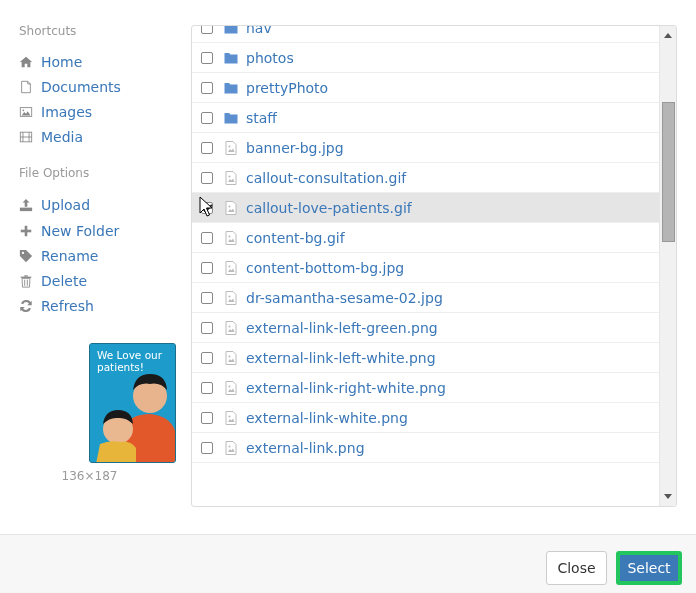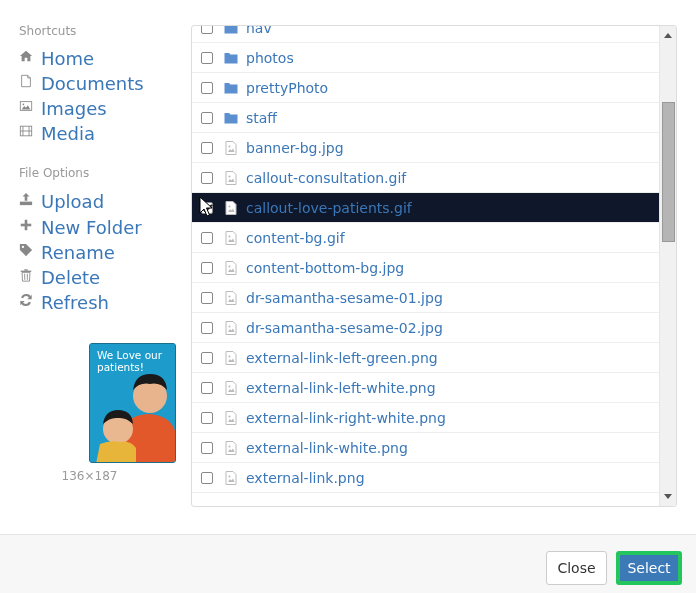--- a/index.html
+++ b/index.html
@@ -1,29 +1,29 @@
 <!DOCTYPE html>
 <html><head>
 <meta charset="utf-8">
 <style>
   * { box-sizing: border-box; margin: 0; padding: 0; }
   html, body { width: 696px; height: 593px; overflow: hidden; background: #fff; font-family: "DejaVu Sans", sans-serif; }
   .sidebar { position: absolute; left: 0; top: 0; width: 180px; }
   .sec-title { position: absolute; left: 19px; font-size: 12px; color: #999; }
-  .nav-item { position: absolute; left: 18px; height: 22px; display: flex; align-items: flex-start; font-size: 18px; color: #3a77b8; cursor: pointer; }
+  .nav-item { position: absolute; left: 18px; height: 22px; display: flex; align-items: flex-end; font-size: 14px; color: #3a77b8; cursor: pointer; }
   .nav-item .ic { width: 16px; height: 16px; display: inline-flex; align-items: center; justify-content: center; margin-right: 7px; color: #888; }
   .nav-item .ic svg { width: 14px; height: 14px; }
   .preview { position: absolute; left: 46px; top: 343px; width: 87px; height: 120px; border-radius: 3px; overflow: hidden; background: #1e9fcb; border: 1px solid #1a6f8d; margin-left: 43px; }
   .preview .ptxt { position: absolute; left: 7px; top: 5px; color: #fff; font-size: 10.5px; line-height: 12px; }
   .dims { position: absolute; left: 46px; width: 87px; top: 469px; text-align: center; font-size: 12px; color: #999; }
 
   .filebox { position: absolute; left: 191px; top: 17px; width: 486px; height: 482px; border: 1px solid #ddd; border-radius: 3px; overflow: hidden; background: #fff; margin-top: 8px; }
   .list { position: absolute; left: 0; top: -13px; width: 467px; }
   .row { height: 30px; border-bottom: 1px solid #eee; display: flex; align-items: center; position: relative; }
-  .row.selected { background: #0f172a; }
+  .row.selected { background: #e5e5e5; }
   .cb { width: 12px; height: 12px; border: 1px solid #888; border-radius: 2px; margin-left: 9px; margin-right: 11px; background: #fff; position: relative; flex: none; }
   .cb.checked::after { content: ""; position: absolute; left: 2px; top: -1px; width: 4px; height: 8px; border: solid #222; border-width: 0 2px 2px 0; transform: rotate(45deg); }
   .ficon { width: 14px; height: 14px; margin-right: 8px; flex: none; display: inline-flex; }
   .fname { font-size: 14px; color: #3a77b8; white-space: nowrap; }
   .scrollbar { position: absolute; right: 0; top: 0; width: 17px; height: 100%; background: #f1f1f1; border-left: 1px solid #e6e6e6; }
   .sb-up, .sb-down { position: absolute; left: 4px; width: 0; height: 0; border-left: 4px solid transparent; border-right: 4px solid transparent; }
   .sb-up { top: 7px; border-bottom: 5px solid #555; }
   .sb-down { bottom: 7px; border-top: 5px solid #555; }
   .sb-thumb { position: absolute; left: 2px; top: 76px; width: 13px; height: 140px; background: #b5b5b5; border: 1px solid #999; }
 
@@ -240,31 +240,20 @@
       </div>
       <div class="row">
         <span class="cb"></span>
         <span class="ficon">
           <svg viewBox="0 0 14 14" width="14" height="14">
             <path d="M2 0.5 L9 0.5 L12 3.5 L12 13.5 L2 13.5 Z" fill="#fff" stroke="#bbb"></path>
             <path d="M4 11 L6 8 L7.5 9.5 L9 7.5 L10.5 11 Z" fill="#bbb"></path>
             <circle cx="5.5" cy="5.5" r="1" fill="#bbb"></circle>
           </svg>
         </span>
-        <span class="fname">dr-samantha-sesame-01.jpg</span>
-      </div>
-      <div class="row">
-        <span class="cb"></span>
-        <span class="ficon">
-          <svg viewBox="0 0 14 14" width="14" height="14">
-            <path d="M2 0.5 L9 0.5 L12 3.5 L12 13.5 L2 13.5 Z" fill="#fff" stroke="#bbb"></path>
-            <path d="M4 11 L6 8 L7.5 9.5 L9 7.5 L10.5 11 Z" fill="#bbb"></path>
-            <circle cx="5.5" cy="5.5" r="1" fill="#bbb"></circle>
-          </svg>
-        </span>
         <span class="fname">dr-samantha-sesame-02.jpg</span>
       </div>
       <div class="row">
         <span class="cb"></span>
         <span class="ficon">
           <svg viewBox="0 0 14 14" width="14" height="14">
             <path d="M2 0.5 L9 0.5 L12 3.5 L12 13.5 L2 13.5 Z" fill="#fff" stroke="#bbb"></path>
             <path d="M4 11 L6 8 L7.5 9.5 L9 7.5 L10.5 11 Z" fill="#bbb"></path>
             <circle cx="5.5" cy="5.5" r="1" fill="#bbb"></circle>
           </svg>

